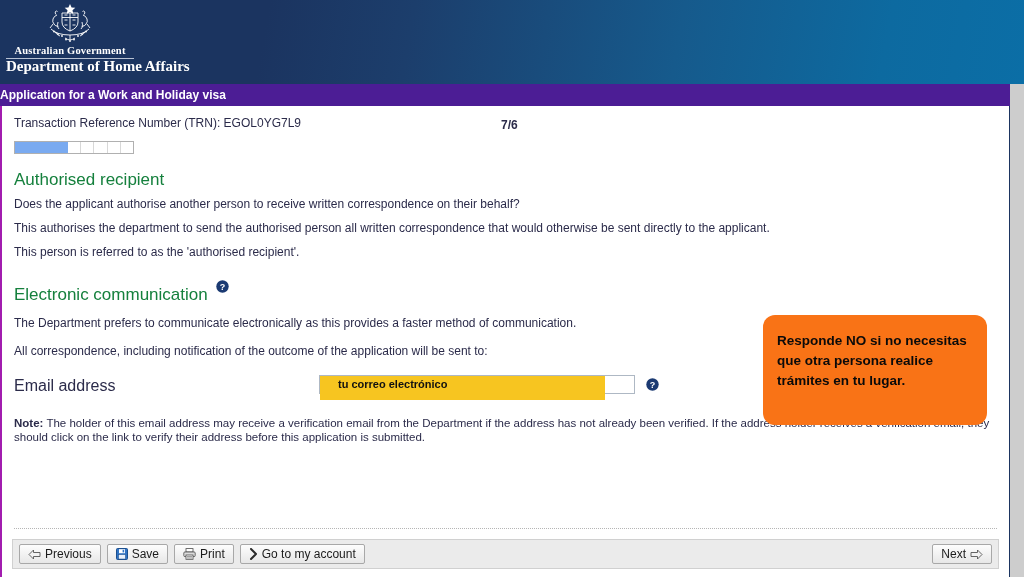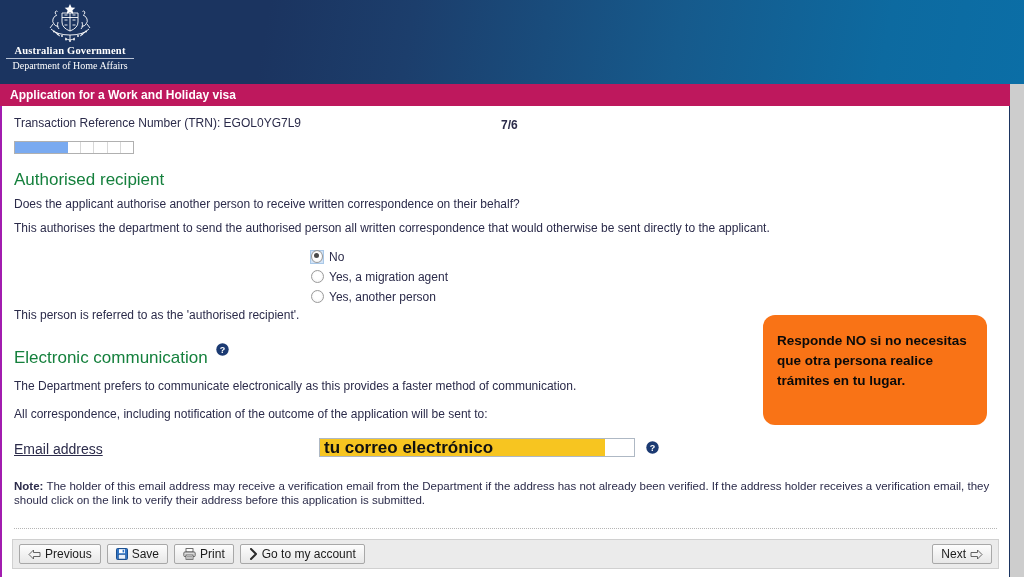--- a/index.html
+++ b/index.html
@@ -53,35 +53,34 @@
     margin-top: 1px;
     white-space: nowrap;
   }
   .crest-rule {
     height: 1px;
     background: #b9c3d4;
     margin: 1px 0 1px 0;
   }
   .crest-line2 {
     font-family: "Liberation Serif", serif;
-    font-weight: normal;
-    font-size: 10px;
+    font-weight: bold;
+    font-size: 15px;
     line-height: 12px;
     white-space: nowrap;
   }
 
   
   .title-strip {
     height: 22px;
-    background: #be185d;
+    background: #4c1d95;
     color: #ffffff;
     font-weight: bold;
     font-size: 12px;
     line-height: 22px;
-    padding-left: 10px;
     box-sizing: border-box;
   }
 
   
   .frame {
     position: relative;
     height: 471px;
     background: #ffffff;
     border-left: 2px solid #a21caf;
     border-right: 1px solid #1b3460;
@@ -220,47 +219,46 @@
     z-index: 5;
   }
 
   
   .email-row {
     position: relative;
     height: 26px;
     margin-top: 16px;
   }
   .email-label {
-    font-size: 14px;
+    font-size: 16px;
     color: #2b2b4a;
     line-height: 22px;
-    text-decoration: underline;
   }
   .email-input {
     position: absolute;
     left: 305px;
     top: 0;
     width: 316px;
     height: 19px;
     border: 1px solid #aeb8c4;
     background: #ffffff;
     box-sizing: border-box;
   }
   .email-highlight {
     position: absolute;
     left: 306px;
     top: 1px;
     width: 285px;
-    height: 17px;
+    height: 24px;
     background: #f7c520;
     color: #111111;
     font-weight: bold;
-    font-size: 17px;
+    font-size: 11px;
     line-height: 17px;
-    padding-left: 4px;
+    padding-left: 18px;
     box-sizing: border-box;
   }
   .email-help {
     position: absolute;
     left: 632px;
     top: 3px;
   }
 
   .note {
     margin-top: 15px;
@@ -378,40 +376,20 @@
         <div class="seg"></div>
         <div class="seg"></div>
       </div>
 
       
       <h2 class="section-title">Authorised recipient</h2>
 
       <p class="body-text">Does the applicant authorise another person to receive written correspondence on their behalf?</p>
       <p class="body-text">This authorises the department to send the authorised person all written correspondence that would otherwise be sent directly to the applicant.</p>
 
-      <div class="radio-group">
-        <div class="radio-row">
-          <span class="radio-box focused">
-            <span class="radio-dot checked"></span>
-          </span>
-          <span class="radio-label">No</span>
-        </div>
-        <div class="radio-row">
-          <span class="radio-box">
-            <span class="radio-dot"></span>
-          </span>
-          <span class="radio-label">Yes, a migration agent</span>
-        </div>
-        <div class="radio-row">
-          <span class="radio-box">
-            <span class="radio-dot"></span>
-          </span>
-          <span class="radio-label">Yes, another person</span>
-        </div>
-      </div>
 
       <p class="body-text referred-text">This person is referred to as the 'authorised recipient'.</p>
 
       
       <h2 class="section-title">Electronic communication</h2>
       <span class="help-icon">
         <svg width="13" height="13" viewBox="0 0 13 13" aria-hidden="true">
           <circle cx="6.5" cy="6.5" r="6.2" fill="#1b3a72"></circle>
           <text x="6.5" y="9.7" font-family="Liberation Sans, sans-serif" font-size="9" font-weight="bold" fill="#ffffff" text-anchor="middle">?</text>
         </svg>

